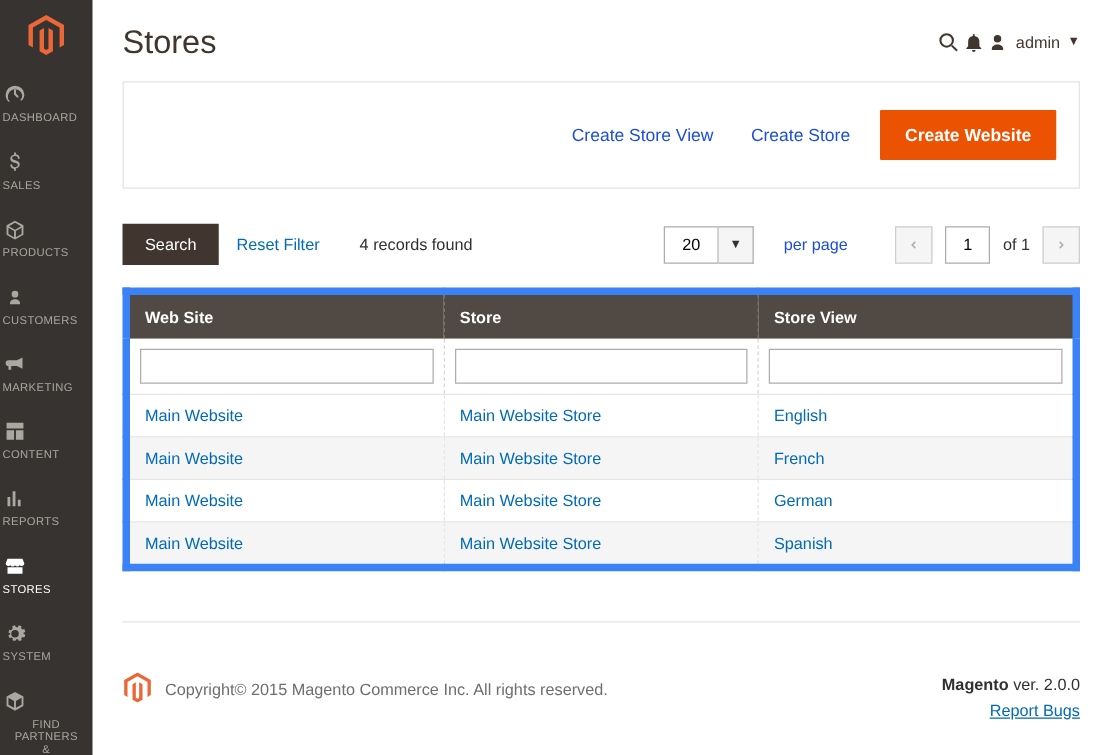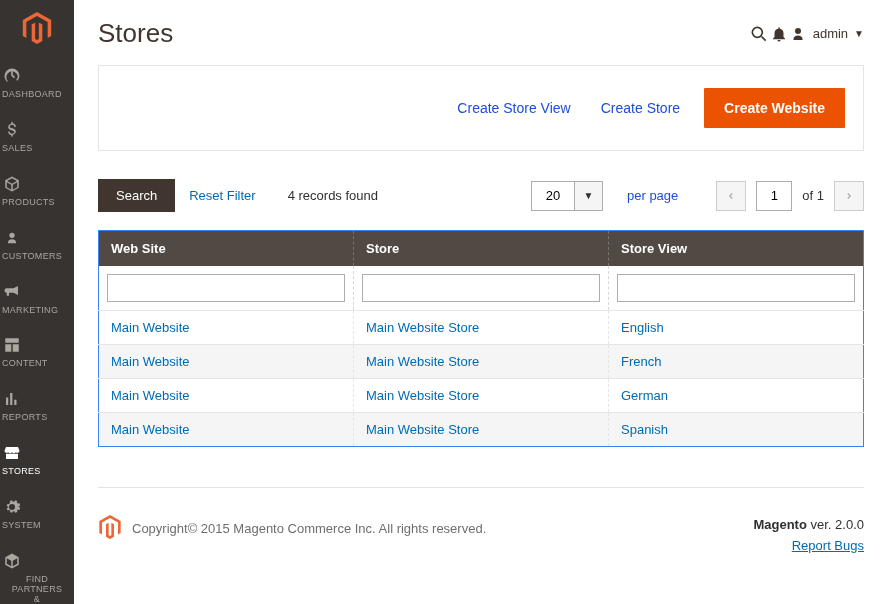--- a/index.html
+++ b/index.html
@@ -39,34 +39,34 @@
 .select-input { width: 44px; height: 30px; border: 1px solid #adadad; text-align: center; font-size: 13px; }
 .select-caret { width: 28px; height: 30px; border: 1px solid #adadad; border-left: none; background: #f5f5f5; display: flex; align-items: center; justify-content: center; font-size: 10px; cursor: pointer; color: #333; }
 .per-page-label { font-size: 13px; color: #1d4ed8; }
 .pager { display: flex; align-items: center; gap: 10px; margin-left: 24px; }
 .pager-btn { width: 30px; height: 30px; border: 1px solid #adadad; background: #efefef; display: flex; align-items: center; justify-content: center; cursor: pointer; color: #777; }
 .pager-btn.disabled { opacity: 0.6; cursor: default; }
 .pager-input { width: 36px; height: 30px; border: 1px solid #adadad; text-align: center; font-size: 13px; }
 .pager-of { font-size: 13px; color: #333; }
 
 
-table.grid { width: 100%; border-collapse: collapse; border: 1px solid #3b82f6; }
+table.grid { width: 100%; border-collapse: collapse; border: 6px solid #3b82f6; }
 .grid thead th { background: #514943; color: #fff; text-align: left; font-weight: 600; font-size: 13px; padding: 10px 12px; border-right: 1px dashed #7a736c; }
 .grid thead th:last-child { border-right: none; }
 .grid tr.filter td { padding: 8px; border-right: 1px dashed #d6d6d6; background: #fff; }
 .grid tr.filter td:last-child { border-right: none; }
 .filter-input { width: 100%; height: 28px; border: 1px solid #adadad; padding: 0 6px; font-size: 13px; }
 .grid tbody tr.data-row td { padding: 9px 12px; border-top: 1px solid #e5e5e5; border-right: 1px dashed #e5e5e5; font-size: 13px; }
 .grid tbody tr.data-row td:last-child { border-right: none; }
 .grid tbody tr.data-row:nth-child(odd) td { background: #f5f5f5; }
 .grid tbody tr.data-row:nth-child(even) td { background: #fff; }
 .cell-link { color: #006bb4; cursor: pointer; }
 
 
-.footer { margin-top: 40px; border-top: 1px solid #e3e3e3; padding-top: 27px; display: flex; justify-content: space-between; align-items: flex-start; }
+.footer { margin-top: 40px; border-top: 1px solid #e3e3e3; padding-top: 40px; display: flex; justify-content: space-between; align-items: flex-start; }
 .footer-left { display: flex; align-items: center; gap: 10px; color: #6e6e6e; font-size: 13px; }
 .footer-logo svg { width: 24px; height: 24px; }
 .footer-right { text-align: right; font-size: 13px; color: #303030; line-height: 1.6; }
 .footer-right a { color: #006bb4; text-decoration: underline; cursor: pointer; }
 </style>
 </head>
 <body>
 
 <div class="app">
   <div class="sidebar">

